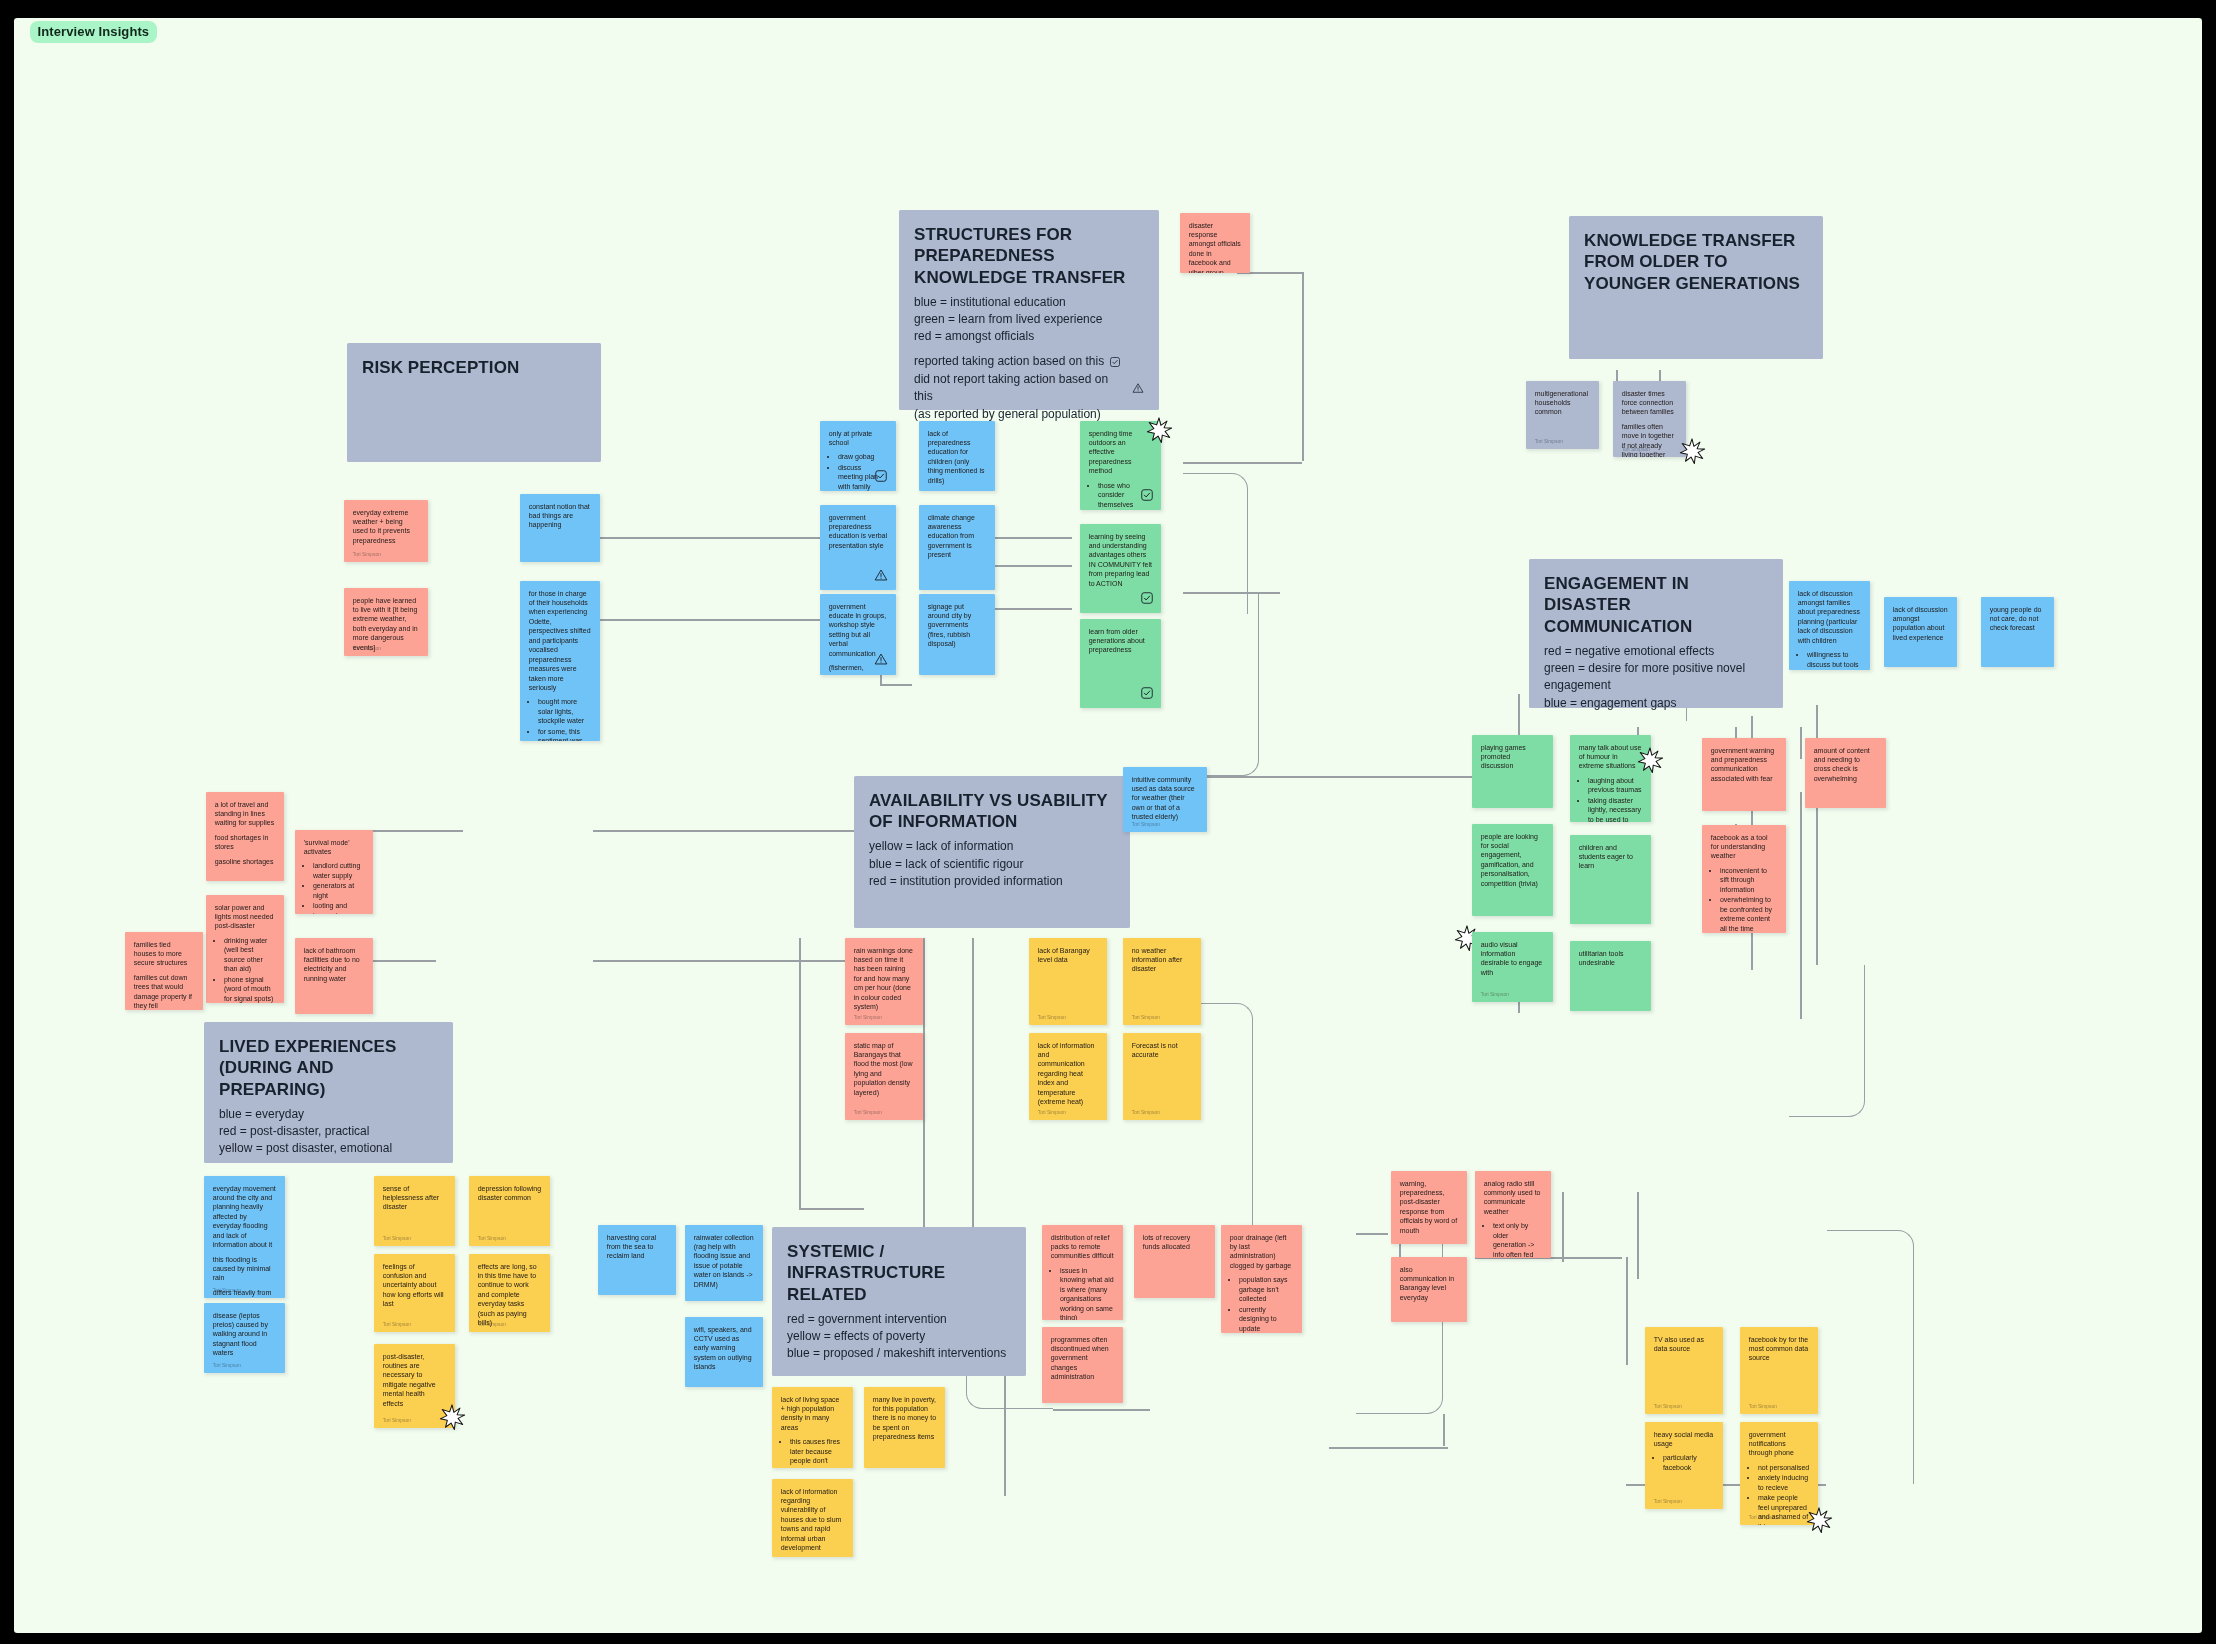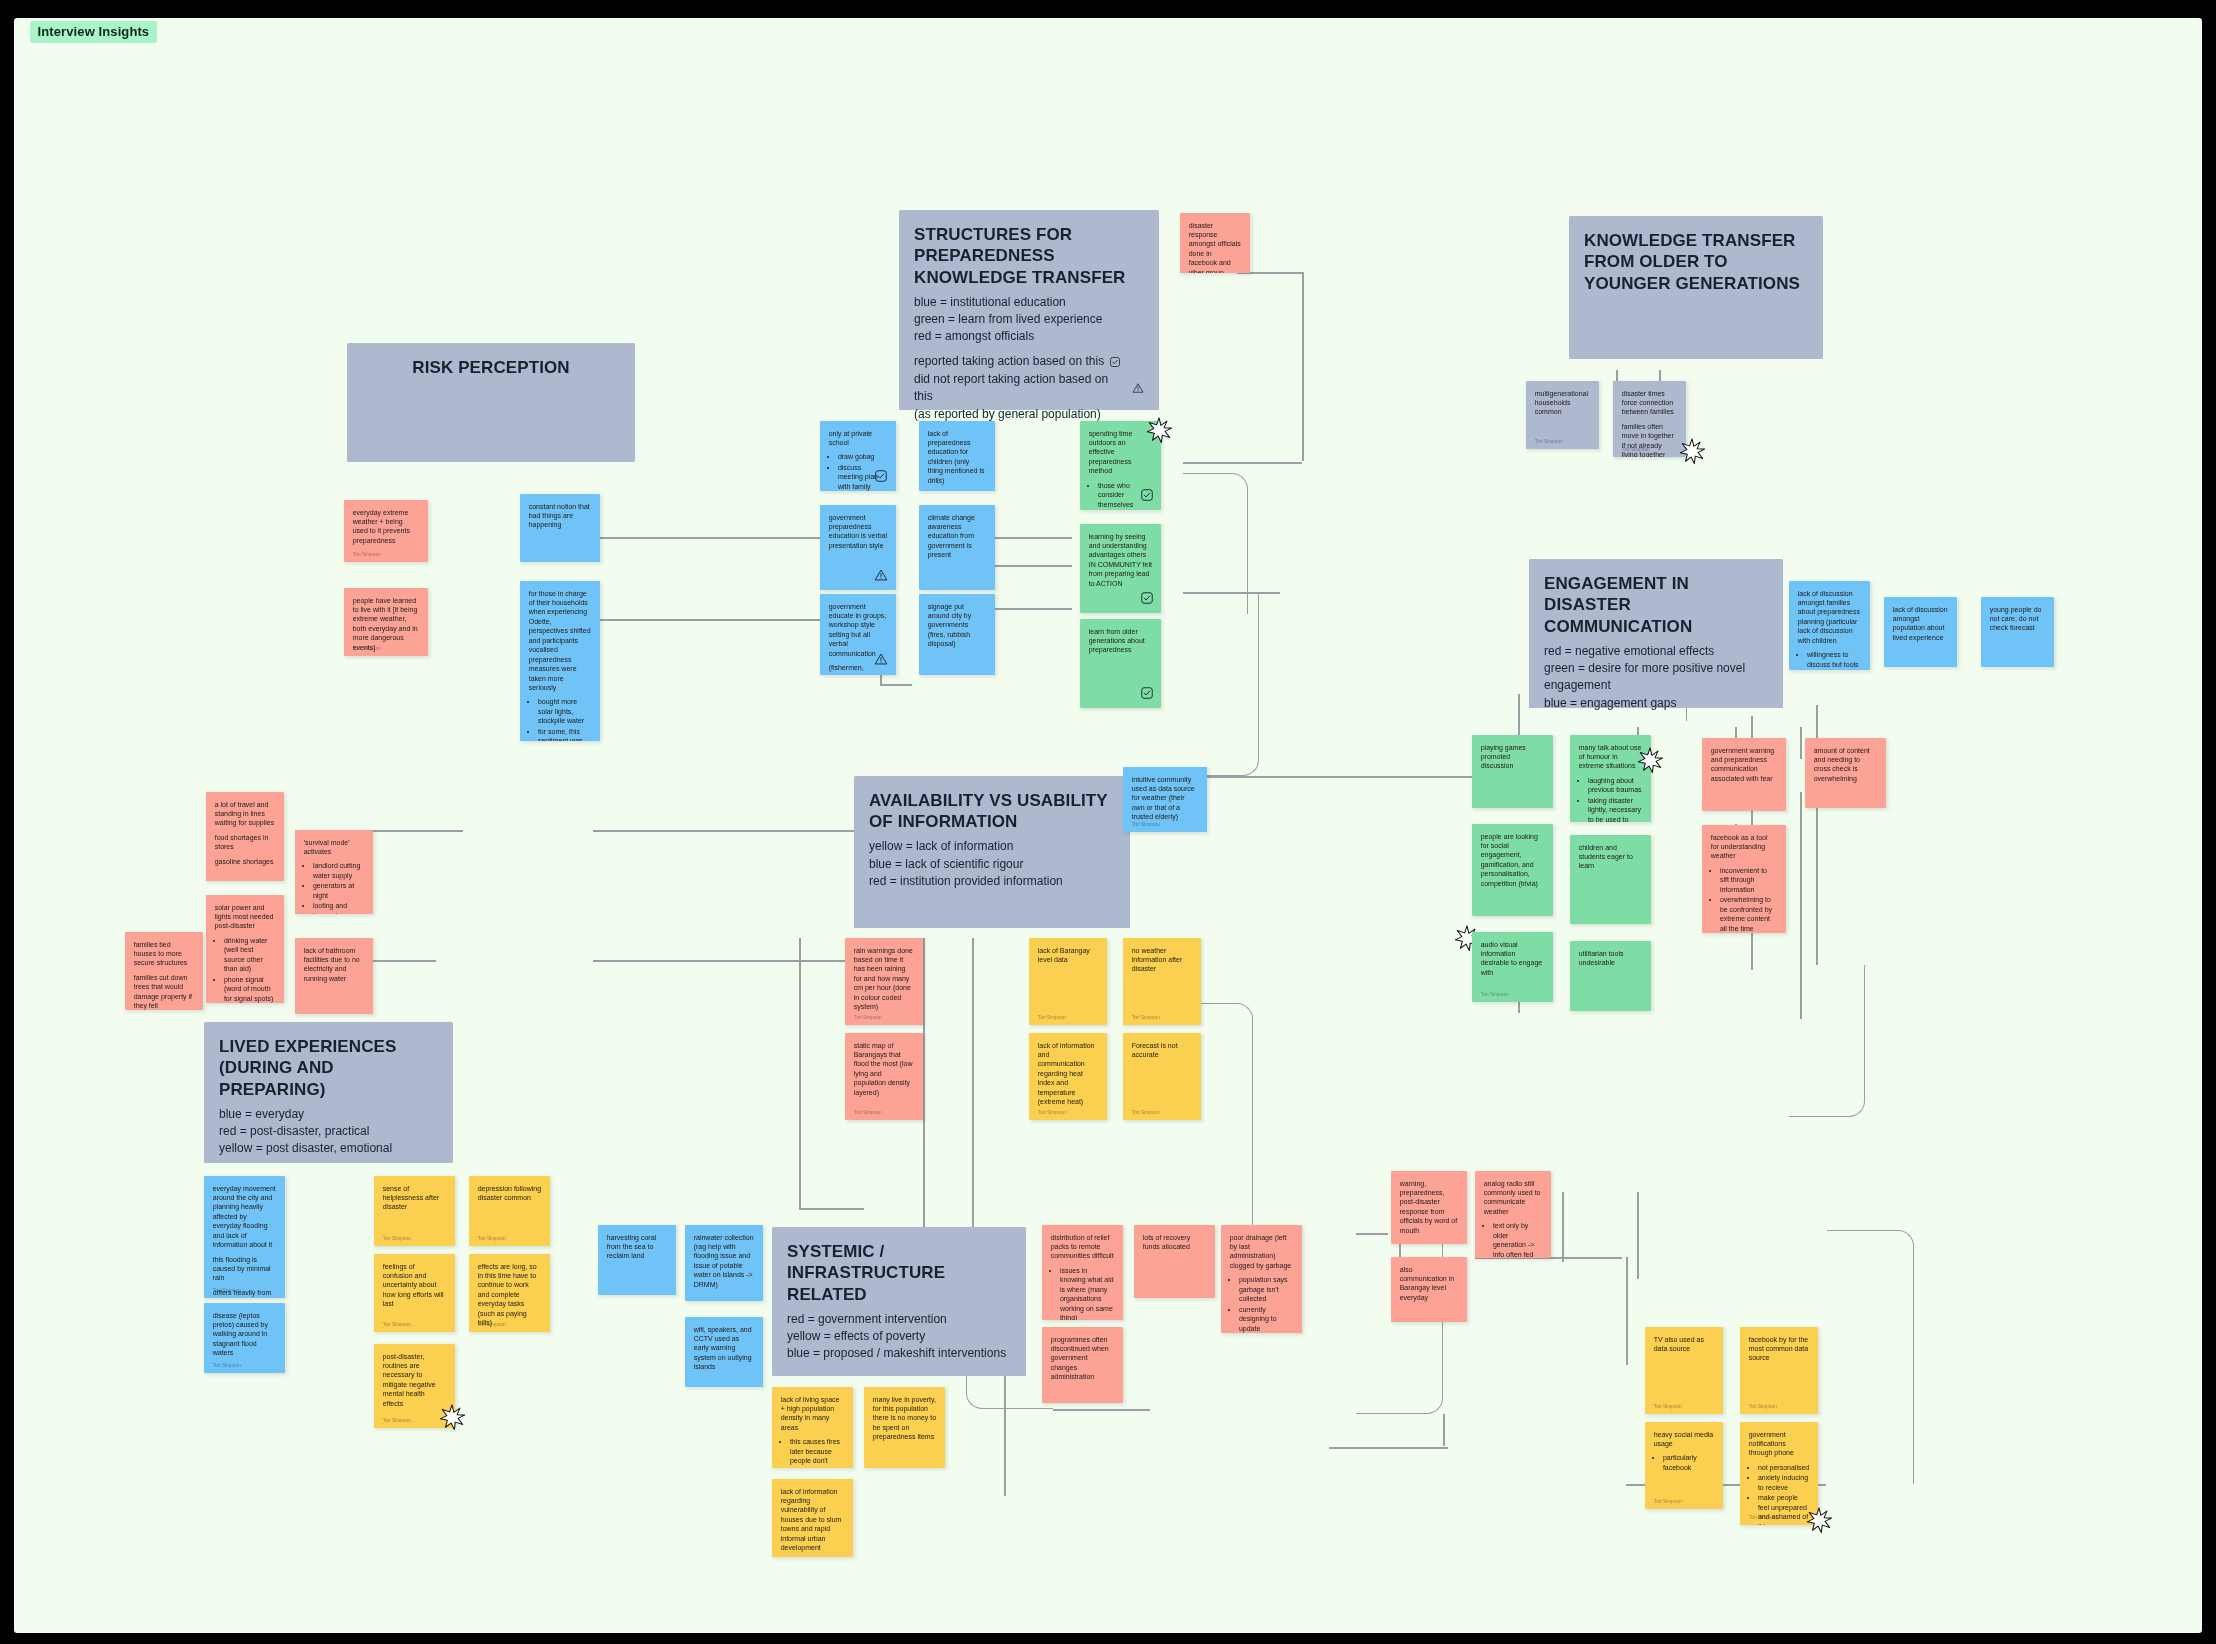--- a/index.html
+++ b/index.html
@@ -1,19 +1,19 @@
 <!DOCTYPE html>
 <html style="font-size:8.7px"><head>
 <meta charset="utf-8">
 <style>
   * { box-sizing: border-box; margin:0; padding:0; }
   html,body { width:2216px; height:1645px; background:#000; font-family:"Liberation Sans", sans-serif; }
   #board { position:absolute; left:14px; top:18px; width:2188px; height:1615px; background:#f2fdf0; border-radius:3.2px; overflow:hidden; }
   #frame-tag { position:absolute; left:16px; top:2.7px; background:#aaf5c8; color:#10281a; font-size:13px; font-weight:600;
-               padding:3.8px 7.6px; border-radius:2px; letter-spacing:0.1px; z-index:50; }
+               padding:3.8px 7.6px; border-radius:8px; letter-spacing:0.1px; z-index:50; }
   .hdr { position:absolute; background:#aeb8cf; border-radius:1.6px; padding:14px 15px; color:#18222e; }
   .hdr h2 { font-size:17px; font-weight:700; line-height:1.26; letter-spacing:0.1px; margin-bottom:5.4px; }
   .hdr .legend { font-size:12px; line-height:1.45; font-weight:400; }
   .hdr .legend .blank { display:block; height:7.6px; }
   .note { position:absolute; border-radius:1.1px; padding:7.6px 8.7px 0 8.7px; color:#201a18;
           box-shadow:1.1px 1.6px 3.8px rgba(40,50,40,.13); overflow:hidden; }
   .note p { font-size:7px; line-height:1.35; margin-bottom:4.9px; }
   .note ul { margin:1.1px 0 4.9px 9.2px; }
   .note li { font-size:7px; line-height:1.35; margin-bottom:1.1px; }
   .note .auth { position:absolute; left:8.7px; bottom:5.4px; font-size:4.9px; color:rgba(60,50,40,.46); }
@@ -90,21 +90,21 @@
     <div class="ln lnv" style="left: 1385px; top: 1174px; height: 70px;"></div>
     <div class="ln lnh" style="left: 1385px; top: 1239px; width: 49px;"></div>
     <div class="ln lnh" style="left: 1461px; top: 1239px; width: 87px;"></div>
     <div class="ln lnv" style="left: 1623px; top: 1174px; height: 87px;"></div>
     <div class="curve" style="left: 1813px; top: 1212px; width: 87px; height: 254px; border-style: solid solid none none; border-radius: 0px 16px 0px 0px;"></div>
     <div class="ln lnh" style="left: 1677px; top: 1466px; width: 135px;"></div>
     <div class="ln lnh" style="left: 1612px; top: 1466px; width: 32px;"></div>
     <div class="ln lnv" style="left: 1612px; top: 1239px; height: 108px;"></div>
     <div class="ln lnh" style="left: 969px; top: 1337px; width: 32px;"></div>
     <div class="ln lnv" style="left: 990px; top: 1337px; height: 141px;"></div>
-    <div class="hdr" style="left: 333px; top: 325px; width: 288px; height: 119px; text-align: center;">
+    <div class="hdr" style="left: 333px; top: 325px; width: 254px; height: 119px;">
       <h2>RISK PERCEPTION</h2>
     </div>
     <div class="hdr" style="left: 885px; top: 192px; width: 260px; height: 200px;">
       <h2>STRUCTURES FOR PREPAREDNESS KNOWLEDGE TRANSFER</h2>
       <div class="legend">
         <div>blue = institutional education</div>
         <div>green = learn from lived experience</div>
         <div>red = amongst officials</div>
         <span class="blank"></span>
         <div style="position: relative; display: flex; align-items: center; gap: 4.9px;">

